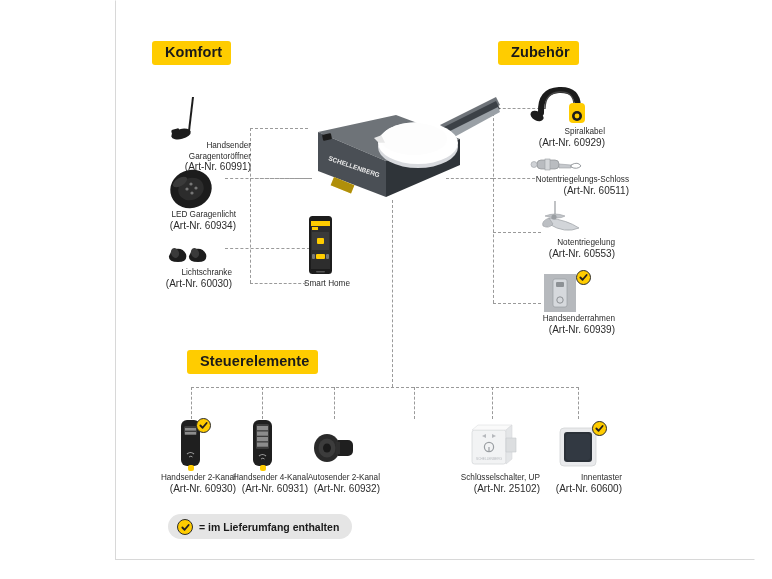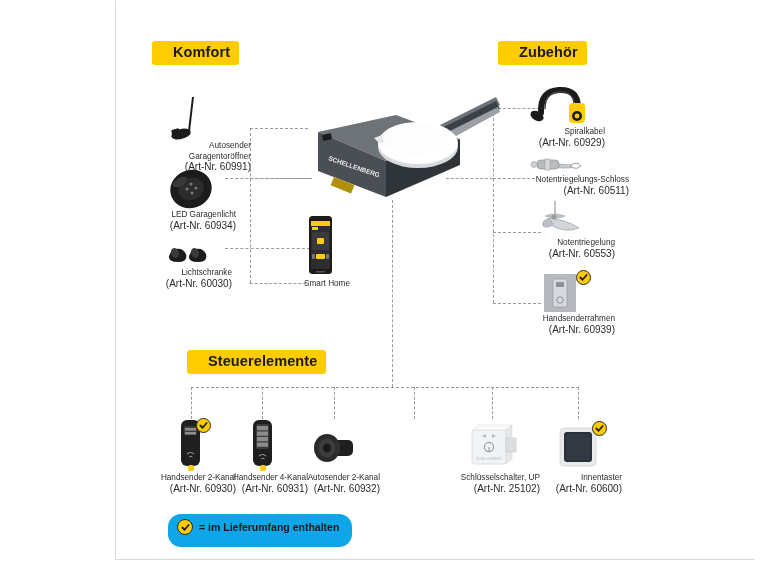--- a/index.html
+++ b/index.html
@@ -21,21 +21,21 @@
   .canvas{position:absolute;left:0;top:0;width:772px;height:579px;}
 
   
   .sec-label{
     position:absolute;
     background:#FFCC00;
     color:#1a1a1a;
     font-weight:bold;
     font-size:14.5px;
     letter-spacing:.1px;
-    padding:4px 9px 5px 21px;
+    padding:4px 9px 5px 13px;
     border-radius:3px;
     white-space:nowrap;
     line-height:1;
   }
 
   
   .dash-h{
     position:absolute;height:0;
     border-top:1px dashed #9a9a9a;
   }
@@ -55,23 +55,23 @@
   
   .badge{
     position:absolute;width:15px;height:15px;border-radius:50%;
     background:#FFCC00;border:1.4px solid #2b2b2b;box-sizing:border-box;
     display:flex;align-items:center;justify-content:center;z-index:9;
   }
   .badge svg{display:block;}
 
   
   .legend{
-    position:absolute;background:#0ea5e9;border-radius:13px;
+    position:absolute;background:#e5e5e5;border-radius:13px;
     display:flex;align-items:center;gap:6px;
-    padding:5px 13px 12px 9px;
+    padding:5px 13px 4px 9px;
   }
   .legend .lbadge{
     position:relative;width:16px;height:16px;border-radius:50%;
     background:#FFCC00;border:1.5px solid #2b2b2b;box-sizing:border-box;
     display:flex;align-items:center;justify-content:center;flex:0 0 auto;
   }
   .legend .ltxt{font-size:10.5px;font-weight:bold;color:#1a1a1a;white-space:nowrap;}
 
   svg{overflow:visible;}
 </style>
@@ -145,21 +145,21 @@
   </div>
 
   <div class="item" style="left:131px;top:95px;width:120px;">
     <div class="thumb" style="width:120px;height:46px;">
       <svg width="120" height="46" viewBox="0 0 120 46">
         <line x1="62" y1="2" x2="58" y2="36" stroke="#1c1c1c" stroke-width="2"></line>
         <ellipse cx="50" cy="39" rx="10" ry="5" fill="#1c1c1c" transform="rotate(-14 50 39)"></ellipse>
         <rect x="40" y="35" width="8" height="5" rx="1.5" fill="#1c1c1c" transform="rotate(-14 40 35)"></rect>
       </svg>
     </div>
-    <div class="cap">Autosender</div>
+    <div class="cap">Handsender</div>
     <div class="cap">Garagentoröffner</div>
     <div class="art">(Art-Nr. 60991)</div>
   </div>
 
   <div class="item" style="left:146px;top:168px;width:90px;">
     <div class="thumb" style="width:90px;height:42px;">
       <svg width="90" height="42" viewBox="0 0 90 42">
         <ellipse cx="45" cy="21" rx="21" ry="19" fill="#1c1c1c" transform="rotate(-22 45 21)"></ellipse>
         <ellipse cx="45" cy="21" rx="13" ry="11" fill="#2c2c2c" transform="rotate(-22 45 21)"></ellipse>
         <circle cx="45" cy="16" r="1.6" fill="#777"></circle>

